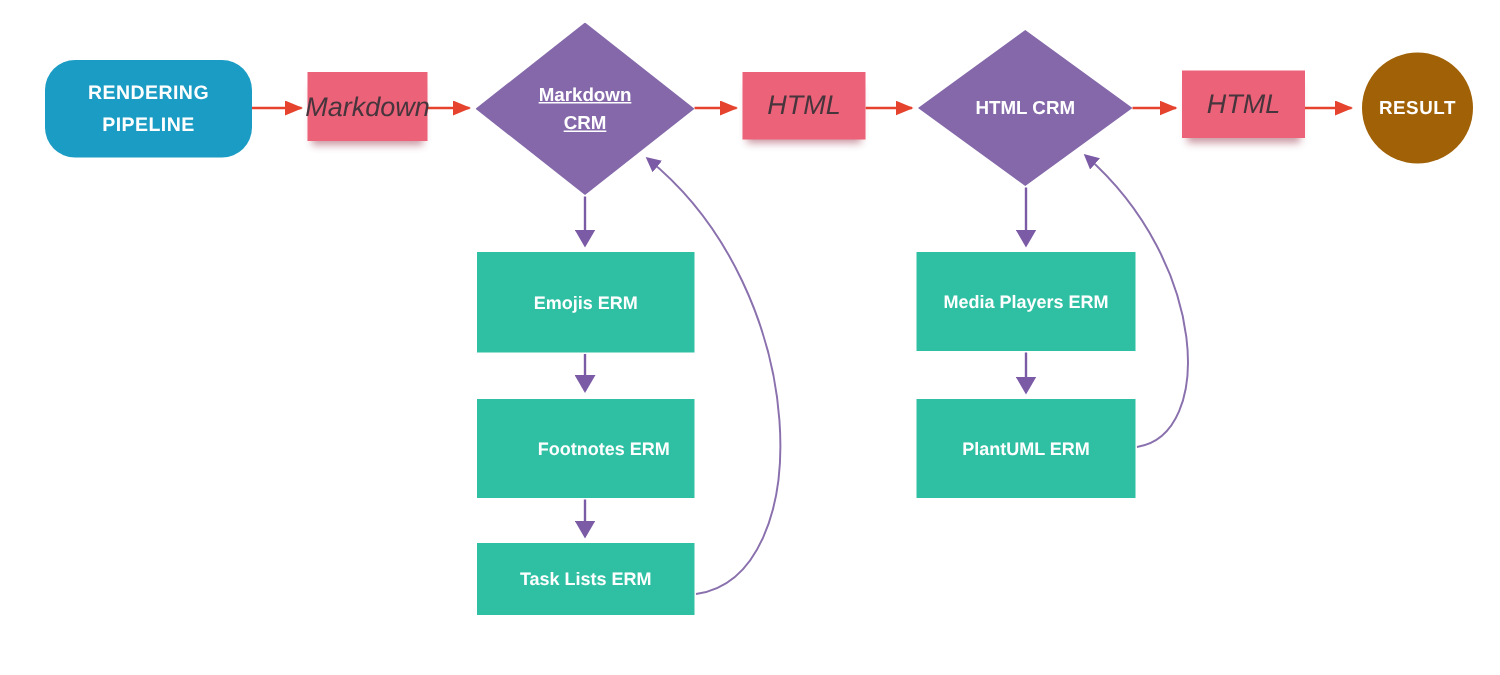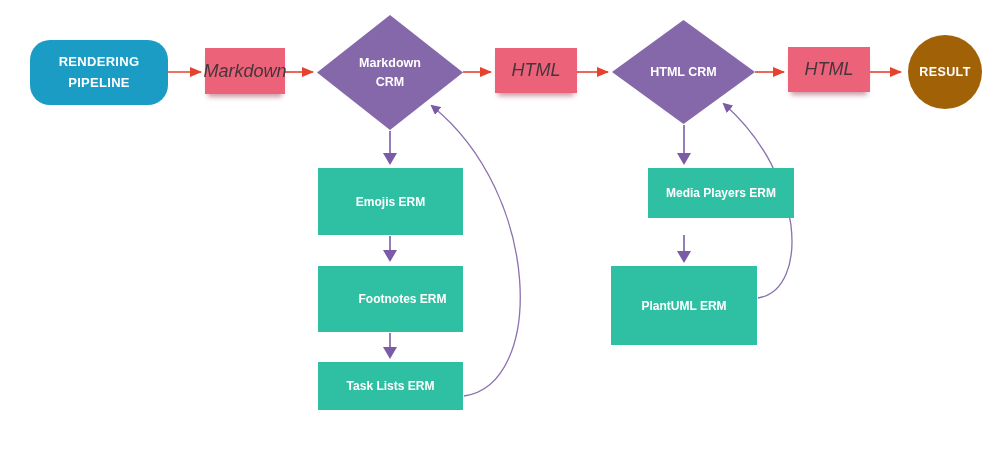--- a/index.html
+++ b/index.html
@@ -27,30 +27,30 @@
     font-style:italic;
   }
   #note1{left:205px;top:48px;width:80px;height:46px;}
   #note2{left:495px;top:48px;width:82px;height:45px;}
   #note3{left:788px;top:47px;width:82px;height:45px;}
   .diamond{
     background:#8468aa;color:#ffffff;font-weight:700;font-size:12.5px;line-height:1.5;
     clip-path:polygon(50% 0,100% 50%,50% 100%,0 50%);
   }
   #dec1{left:317px;top:15px;width:146px;height:115px;}
-  #dec1 span{display:inline-block;width:80px;}
+  #dec1 span{display:inline-block;width:80px;text-decoration:underline;}
   #dec2{left:612px;top:20px;width:143px;height:104px;}
   .erm{
     background:#2fc0a4;color:#ffffff;font-weight:700;font-size:12px;align-items:center;
   }
   #erm1{left:318px;top:168px;width:145px;height:67px;}
   #erm2{left:318px;top:266px;width:145px;height:66px;padding-left:24px;}
   #erm3{left:318px;top:362px;width:145px;height:48px;}
-  #erm4{left:611px;top:168px;width:146px;height:50px;margin-left:37px;}
-  #erm5{left:611px;top:266px;width:146px;height:79px;}
+  #erm4{left:611px;top:168px;width:146px;height:66px;}
+  #erm5{left:611px;top:266px;width:146px;height:66px;}
   .result{
     left:908px;top:35px;width:74px;height:74px;border-radius:50%;
     background:#a16207;color:#ffffff;font-weight:700;font-size:12.5px;letter-spacing:.4px;
   }
 </style>
 </head>
 <body>
 
 <div id="canvas">
 

